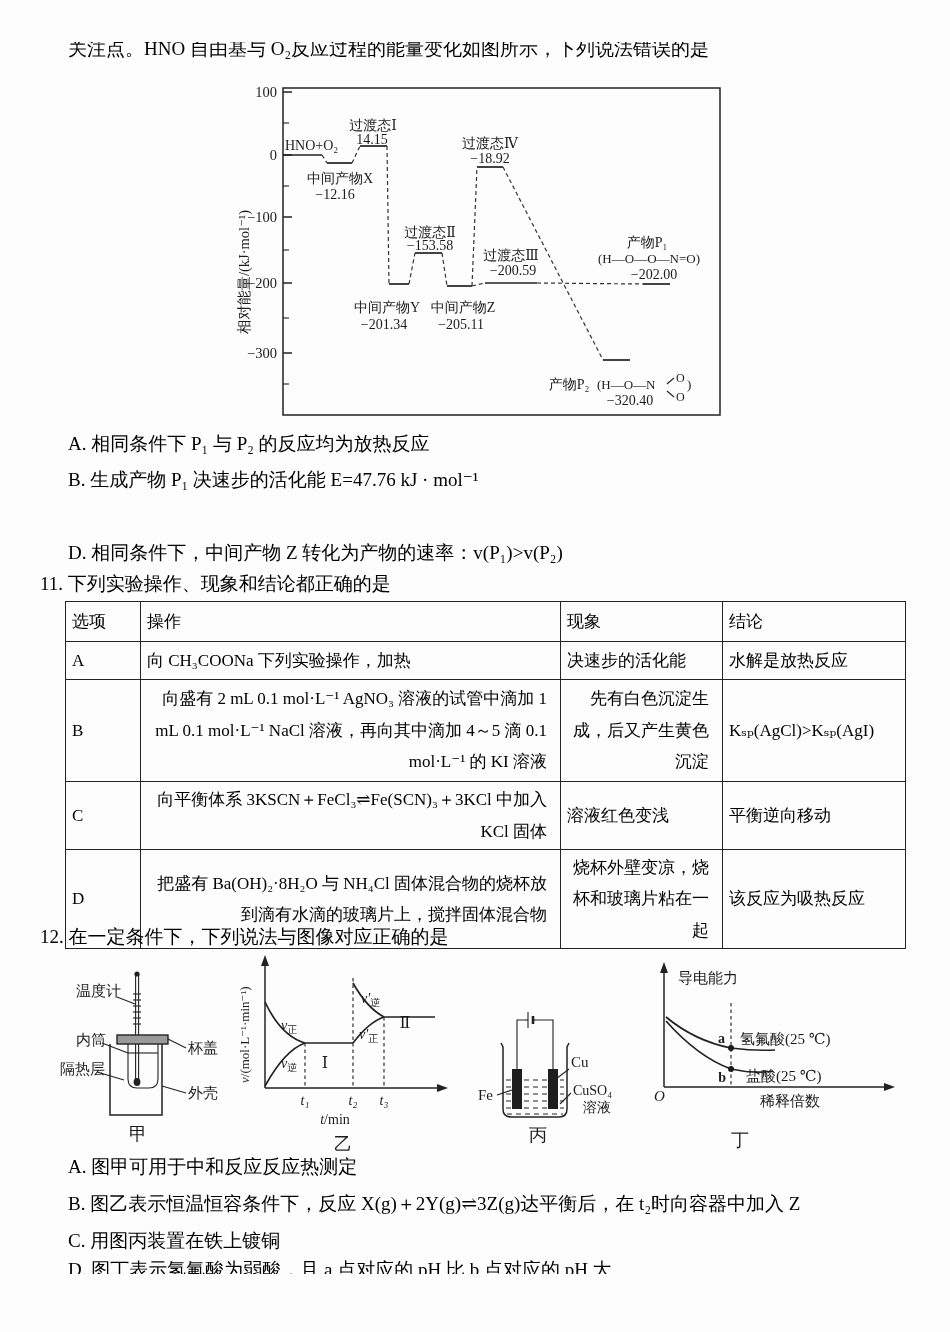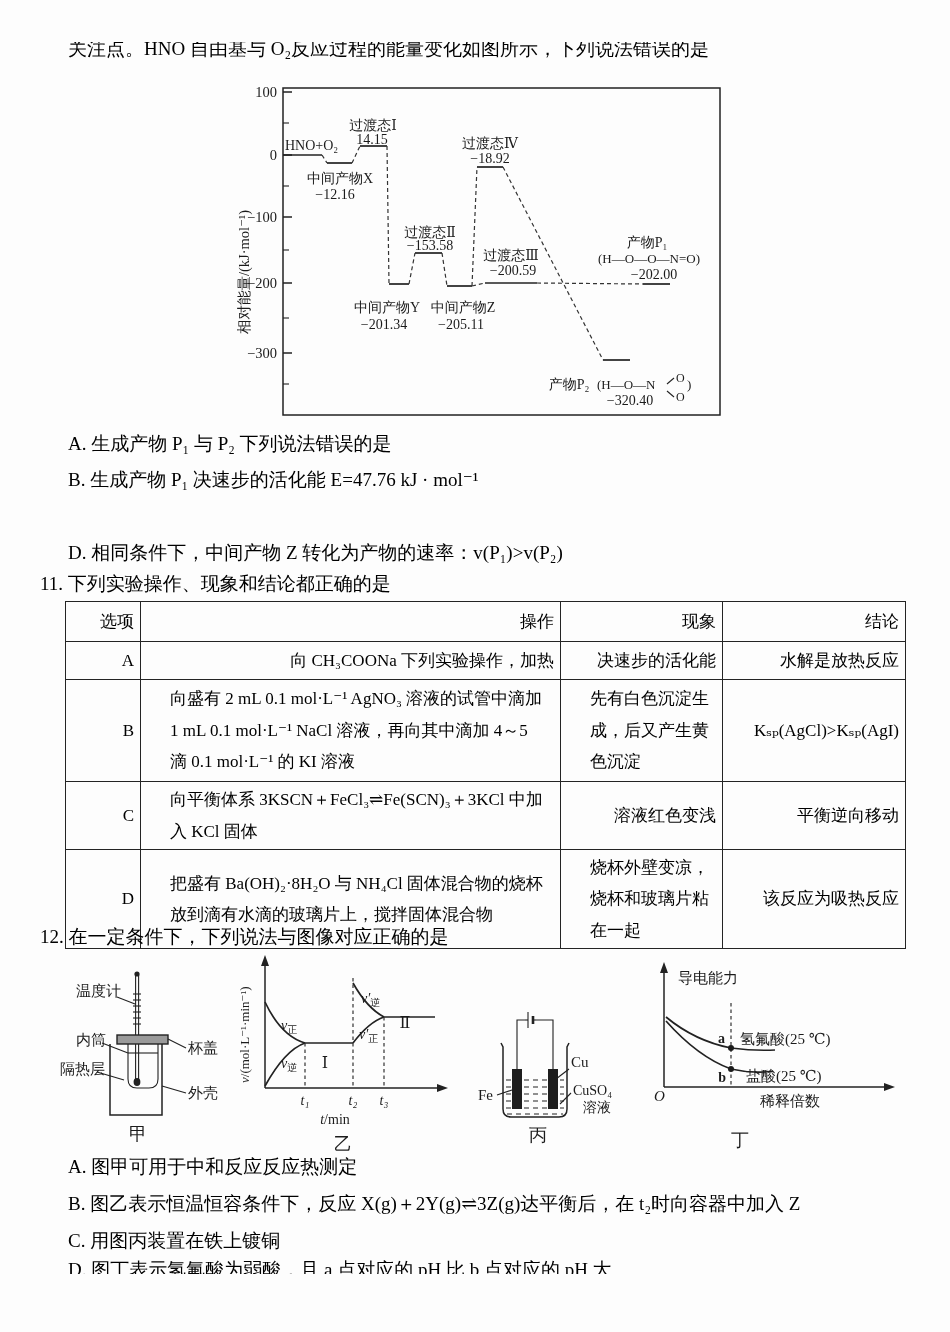--- a/index.html
+++ b/index.html
@@ -3,23 +3,23 @@
 <meta charset="utf-8">
 <style>
   html,body{margin:0;padding:0;background:#e8e8e8;}
   #page{position:relative;width:950px;height:1332px;background:#fdfdfd;overflow:hidden;
         font-family:"Liberation Serif","DejaVu Serif",serif;color:#000000;}
   .abs{position:absolute;}
   .txt{font-size:19px;line-height:24px;white-space:nowrap;}
   .clip{overflow:hidden;}
   .clip-top-inner{display:block;margin-top:-5px;}
   table.qtable{border-collapse:collapse;table-layout:fixed;width:840px;font-size:17px;}
-  table.qtable td{border:1.6px solid #242424;text-align:right;vertical-align:middle;
+  table.qtable td{border:1.6px solid #242424;text-align:left;vertical-align:middle;
                   padding:2px 6px;line-height:1.85;}
-  table.qtable td.op-left{text-align:left;padding-left:29px;padding-right:13px;}
+  table.qtable td.op-left{text-align:right;padding-left:12px;padding-right:13px;}
   svg text{fill:#1b1b1b;font-family:"Liberation Serif","DejaVu Serif",serif;}
   .it{font-style:italic;}
   .ctr{text-anchor:middle;}
   .enda{text-anchor:end;}
   .solid{stroke:#222;stroke-width:1.7;fill:none;}
   .dash{stroke:#333;stroke-width:1.2;fill:none;stroke-dasharray:4 3;}
   .dash2{stroke:#333;stroke-width:1.2;fill:none;stroke-dasharray:3.5 3;}
   .axis{stroke:#222;stroke-width:1.5;fill:none;}
   .thin{stroke:#222;stroke-width:1.1;fill:none;}
 </style>
@@ -104,21 +104,21 @@
       <text x="374" y="303" font-size="13">(H—O—N</text>
       <line x1="444" y1="298" x2="451" y2="292" class="thin"></line>
       <line x1="444" y1="305" x2="451" y2="311" class="thin"></line>
       <text x="453" y="296" font-size="12">O</text>
       <text x="453" y="315" font-size="12">O</text>
       <text x="464" y="303" font-size="13">)</text>
     </g>
     <text x="407" y="319" class="ctr" font-size="14">−320.40</text>
   </svg>
 
-  <div class="abs txt" style="left:68px;top:432px">A. 生成产物 P₁ 与 P₂ 下列说法错误的是</div>
+  <div class="abs txt" style="left:68px;top:432px">A. 相同条件下 P₁ 与 P₂ 的反应均为放热反应</div>
   <div class="abs txt" style="left:68px;top:468px">B. 生成产物 P₁ 决速步的活化能 E=47.76 kJ · mol⁻¹</div>
   <div class="abs txt" style="left:68px;top:541px">D. 相同条件下，中间产物 Z 转化为产物的速率：v(P₁)&gt;v(P₂)</div>
 
   <div class="abs txt" style="left:40px;top:572px">11. 下列实验操作、现象和结论都正确的是</div>
 
   <table class="qtable abs" style="left:65px;top:601px">
     <colgroup>
         <col style="width:75px">
         <col style="width:420px">
         <col style="width:162px">

